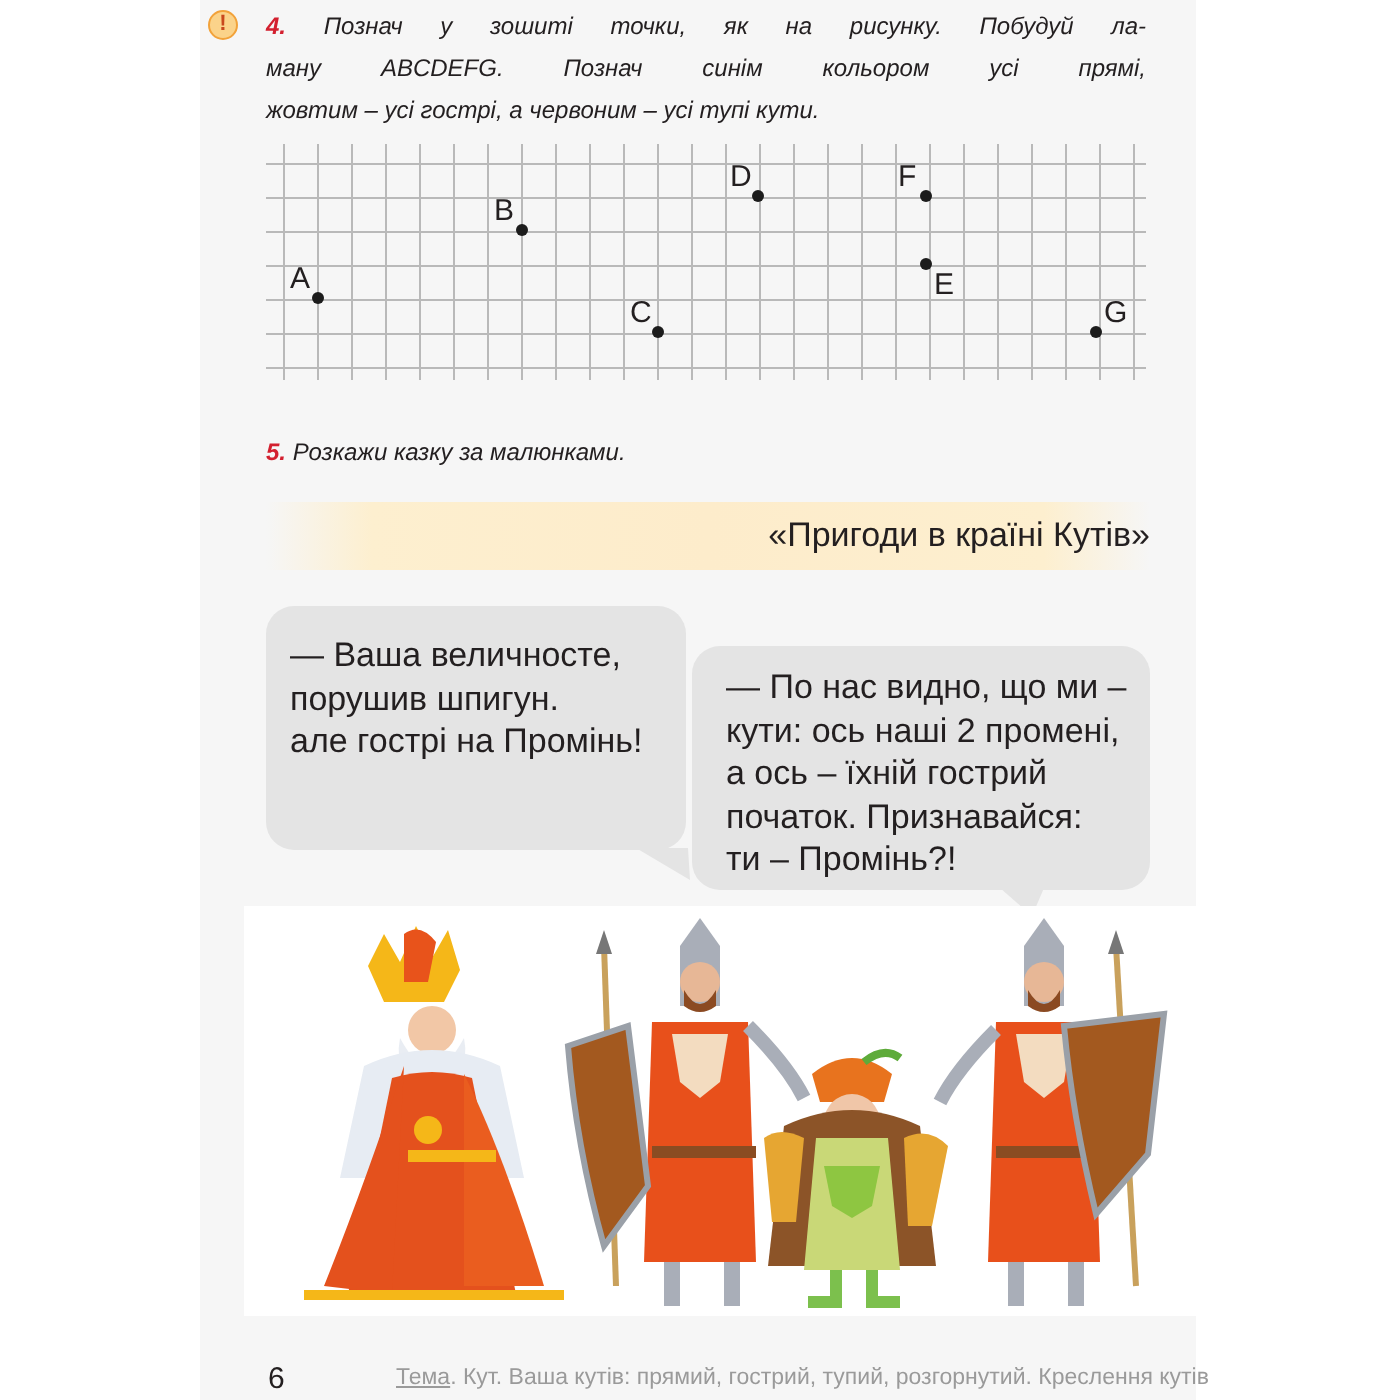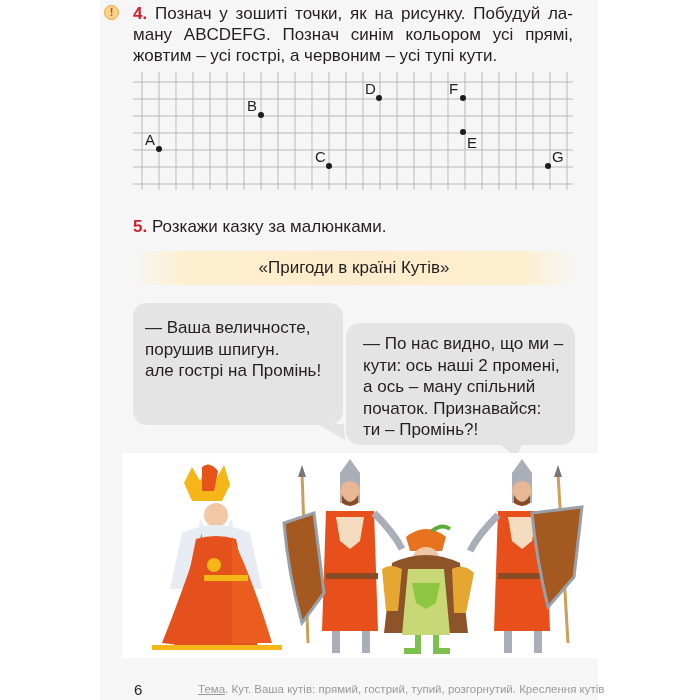--- a/index.html
+++ b/index.html
@@ -1,33 +1,33 @@
 <!DOCTYPE html>
 <html><head>
 <meta charset="utf-8">
 <style>
   html, body { margin:0; padding:0; }
   body { width:700px; height:700px; background:#ffffff; position:relative; overflow:hidden;
          font-family:"Liberation Sans", "DejaVu Sans", sans-serif; color:#231f20; }
   .page { position:absolute; left:100px; top:0; width:498px; height:700px; background:#f6f6f6; }
-  .task-text { position:absolute; font-size:17px; line-height:21px; }
+  .task-text { position:absolute; font-size:12px; line-height:21px;font-style:italic; }
   #t4 { left:133px; top:3px; width:440px; text-align:justify; }
   #t4 .line { display:block; text-align:justify; text-align-last:justify; }
   #t4 .line.last { text-align-last:left; }
   .num { color:#d3202f; font-weight:bold; }
   .hint { position:absolute; left:104px; top:5px; width:15px; height:15px; border-radius:50%;
           background:#fbd38a; border:1.5px solid #f2a23a; box-sizing:border-box;
           color:#c9481d; font-size:11px; font-weight:bold; line-height:12px; text-align:center; }
   .grid { position:absolute; left:133px; top:72px; width:440px; height:120px; }
   .pt { position:absolute; width:6px; height:6px; border-radius:50%; background:#1c1c1c; }
   .pt-label { position:absolute; font-size:15px; color:#231f20; }
   #t5 { left:133px; top:216px; }
   .title-band { position:absolute; left:133px; top:251px; width:442px; height:34px;
     background:linear-gradient(90deg, rgba(253,240,210,0) 0%, #fdefcf 12%, #fdeccb 50%, #fdefcf 88%, rgba(253,240,210,0) 100%);
-    text-align:center; font-size:17px; line-height:34px; }
+    text-align:right; font-size:17px; line-height:34px; }
   .bubble { position:absolute; background:#e4e4e4; border-radius:14px; font-size:17px; line-height:21.5px; }
   #b1 { left:133px; top:303px; width:210px; height:122px; }
   #b1 .txt { position:absolute; left:12px; top:14px; }
   #b2 { left:346px; top:323px; width:229px; height:122px; }
   #b2 .txt { position:absolute; left:17px; top:10px; }
   .tail { position:absolute; }
   .illus { position:absolute; left:122px; top:453px; width:476px; height:205px; background:#ffffff; }
   .footer-num { position:absolute; left:134px; top:681px; font-size:15px; color:#231f20; }
   .footer-text { position:absolute; left:158px; top:683px; font-size:11.5px; color:#9a9a9a; }
   .footer-text u { color:#9a9a9a;margin-left:40px; }
@@ -113,21 +113,21 @@
   </div>
 </div>
 <svg class="tail" style="left:318px;top:424px" width="30" height="18">
   <polygon points="0,0 26,0 27,16" fill="#e4e4e4"></polygon>
 </svg>
 
 <div class="bubble" id="b2">
   <div class="txt">
     <div>—  По нас видно, що ми –</div>
     <div>кути: ось наші 2 промені,</div>
-    <div>а ось – ману спільний</div>
+    <div>а ось – їхній гострий</div>
     <div>початок. Признавайся:</div>
     <div>ти – Промінь?!</div>
   </div>
 </div>
 <svg class="tail" style="left:500px;top:444px" width="24" height="16">
   <polygon points="0,0 22,0 16,14" fill="#e4e4e4"></polygon>
 </svg>
 
 <div class="illus">
   <svg width="476" height="205" viewBox="0 0 476 205">

